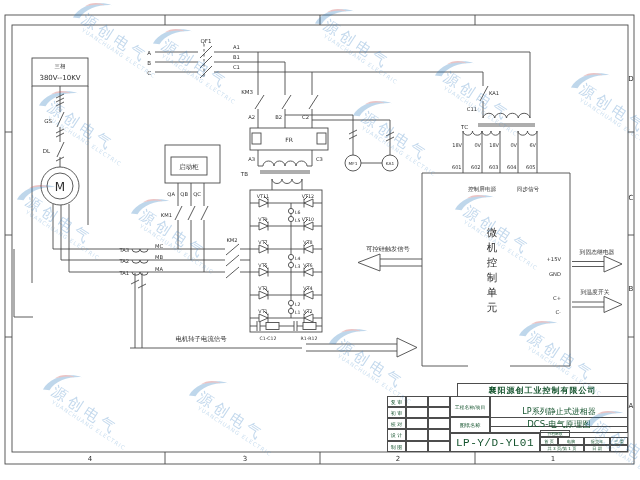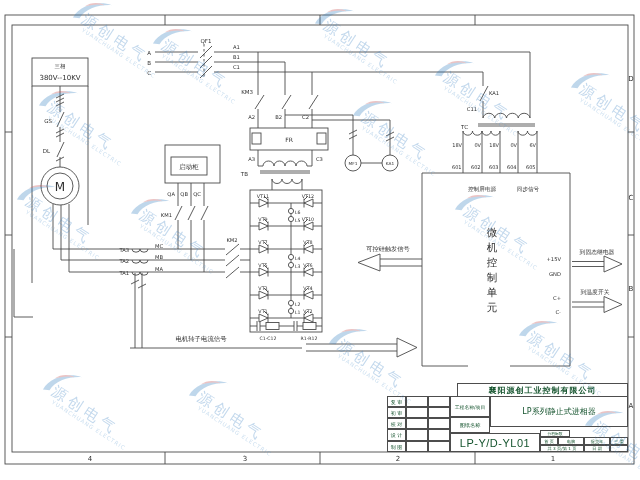--- a/index.html
+++ b/index.html
@@ -246,21 +246,22 @@
   <div class="tb-cell" style="left:19px;top:58px;width:22px;height:11px;"></div>
   <div class="tb-cell" style="left:41px;top:13px;width:22px;height:11px;"></div>
   <div class="tb-cell" style="left:41px;top:24px;width:22px;height:11px;"></div>
   <div class="tb-cell" style="left:41px;top:35px;width:22px;height:11px;"></div>
   <div class="tb-cell" style="left:41px;top:46px;width:22px;height:12px;"></div>
   <div class="tb-cell" style="left:41px;top:58px;width:22px;height:11px;"></div>
 
   <div class="tb-cell" style="left:63px;top:13px;width:40px;height:21px;font-size:4.8px;">工程名称/项目</div>
   <div class="tb-cell" style="left:103px;top:13px;width:138px;height:31px;font-size:8px;">LP系列静止式进相器</div>
   <div class="tb-cell" style="left:63px;top:34px;width:40px;height:16px;font-size:5.2px;">图纸名称</div>
-  <div class="tb-cell" style="left:63px;top:50px;width:90px;height:19px;font-size:11px;font-family:Liberation Sans, sans-serif;letter-spacing:0.5px;">LP-Y/D-YL01</div>
+  <div class="tb-cell" style="left:103px;top:34px;width:138px;height:16px;font-size:8.5px;">DCS-电气原理图</div>
+  <div class="tb-cell" style="left:63px;top:50px;width:90px;height:19px;font-size:11px;font-family:Liberation Mono, monospace;letter-spacing:0.5px;">LP-Y/D-YL01</div>
 
   <div class="tb-cell" style="left:153px;top:47px;width:30px;height:7px;font-size:3.8px;">分档标数</div>
   <div class="tb-cell" style="left:153px;top:54px;width:18px;height:8px;font-size:4.2px;">首 页</div>
   <div class="tb-cell" style="left:171px;top:54px;width:26px;height:8px;font-size:4.2px;">电脑</div>
   <div class="tb-cell" style="left:197px;top:54px;width:26px;height:8px;font-size:4.2px;">提交年</div>
   <div class="tb-cell" style="left:223px;top:54px;width:18px;height:8px;font-size:4.2px;">三 重</div>
   <div class="tb-cell" style="left:153px;top:62px;width:44px;height:7px;font-size:4.2px;">共 3 页/第 1 页</div>
   <div class="tb-cell" style="left:197px;top:62px;width:26px;height:7px;font-size:4.2px;">日 期</div>
   <div class="tb-cell" style="left:223px;top:62px;width:18px;height:7px;"></div>
 </div>

